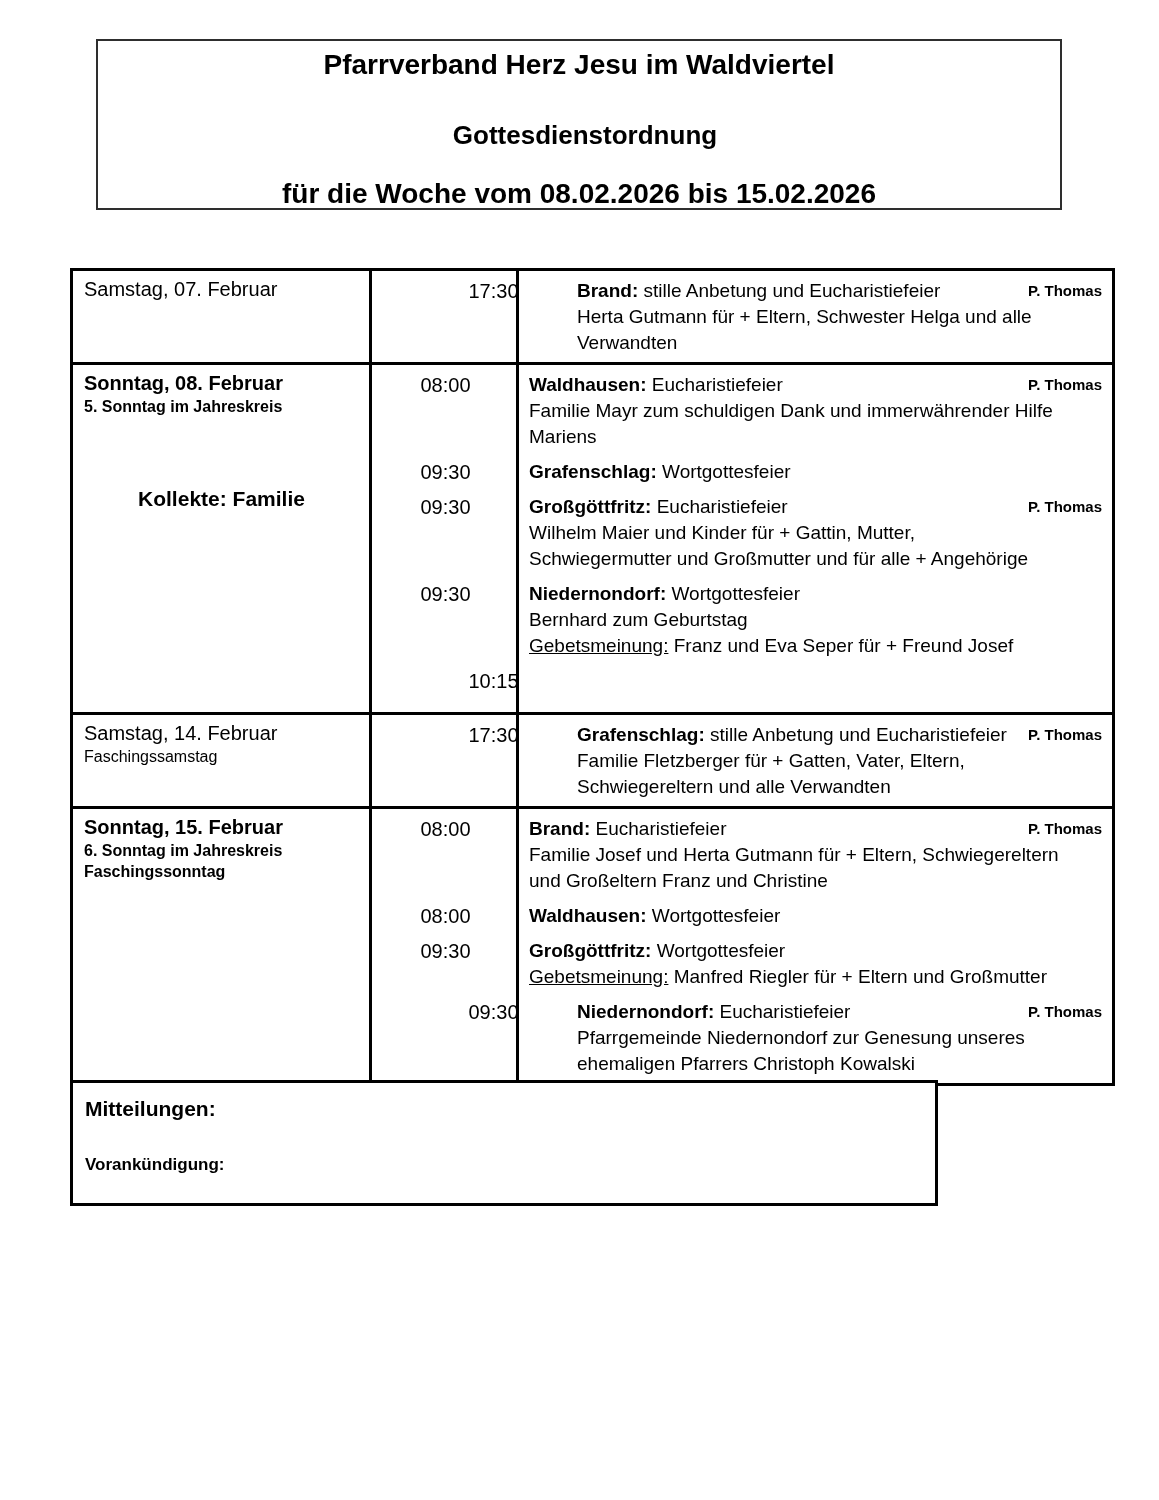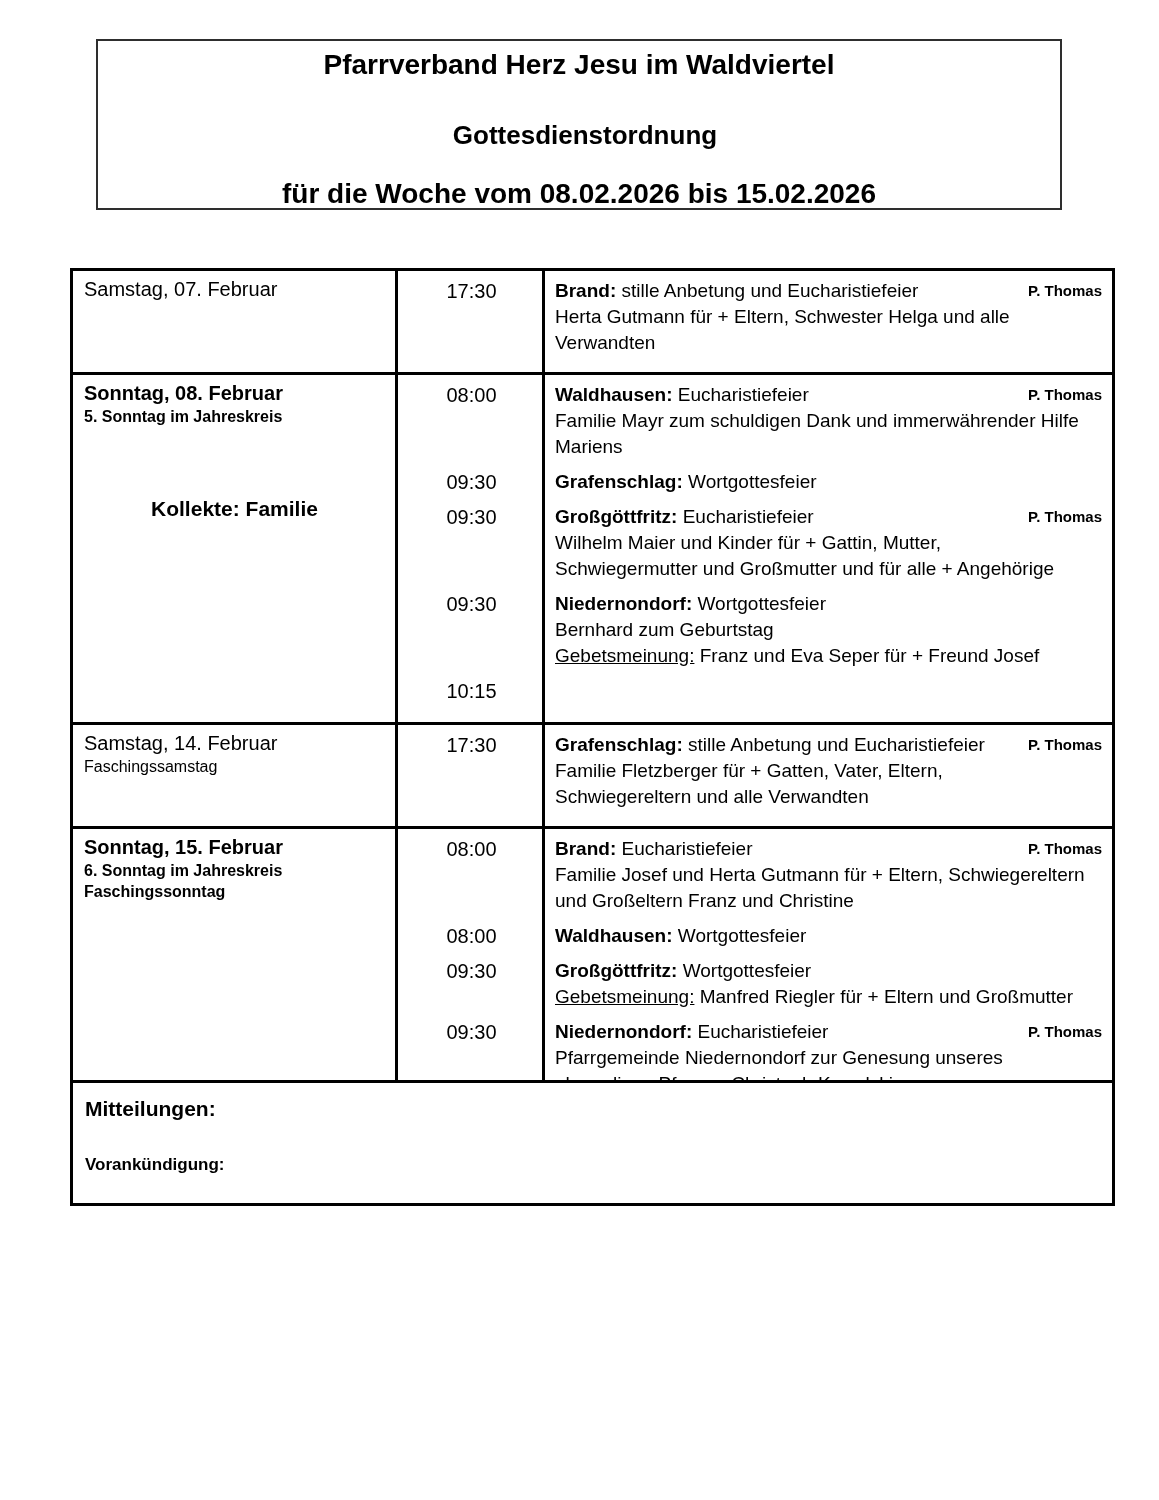--- a/index.html
+++ b/index.html
@@ -22,51 +22,51 @@
     border:3px solid #000; box-sizing:border-box; background:#fff;
   }
   .day-row { display:flex; border-bottom:3px solid #000; box-sizing:border-box; }
   .day-row:last-child { border-bottom:none; }
   .r1 { min-height:87px; }
   .r2 { min-height:350px; }
   .r3 { min-height:90px; }
   .r4 { min-height:268px; }
 
   .cell-date {
-    width:325px; box-sizing:border-box; border-right:3px solid #000;
+    width:299px; box-sizing:border-box; border-right:3px solid #000;
     padding:6px 10px 0 11px;
   }
   .date-title { font-size:20px; line-height:25px; white-space:nowrap; }
   .date-title.bold { font-weight:bold; }
   .date-sub { font-size:16px; line-height:21px; white-space:nowrap; }
   .date-sub.bold { font-weight:bold; }
   .date-note { text-align:center; font-weight:bold; font-size:21px; margin-top:70px; }
 
   .cell-rest { flex:1; position:relative; padding-top:7px; }
   .cell-rest::before {
     content:""; position:absolute; left:144px; top:0; bottom:0; width:3px; background:#000;
   }
 
   .entry { display:flex; margin-bottom:9px; }
-  .entry:last-child { margin-bottom:16px; }
+  .entry:last-child { margin-bottom:6px;padding-left:48px; }
   .e-time { width:147px; text-align:center; font-size:20px; line-height:26px; flex:none; }
   .e-desc { flex:1; padding-left:10px; padding-right:8px; font-size:19px; line-height:26px; min-width:0; }
   .desc-head { position:relative; white-space:nowrap; }
   .place { font-weight:bold; }
   .celebrant {
     position:absolute; right:2px; top:3px;
     font-size:15px; font-weight:bold; line-height:20px;
   }
   .desc-line { white-space:nowrap; }
   .desc-line .u { text-decoration:underline; }
   .desc-line.right { text-align:right; font-weight:bold; font-size:16px; line-height:24px; white-space:nowrap; }
 
   
   .notices {
-    position:absolute; left:70px; top:1080px; width:1045px; height:126px;
+    position:absolute; left:70px; top:1080px; width:868px; height:126px;
     border:3px solid #000; box-sizing:border-box; padding:13px 12px 0 12px; background:#fff;
   }
   .m-title { font-size:21px; font-weight:bold; line-height:26px; }
   .m-sub   { font-size:17px; font-weight:bold; line-height:22px; margin-top:32px; }
 </style>
 </head>
 <body>
 
 <div class="page">
 

